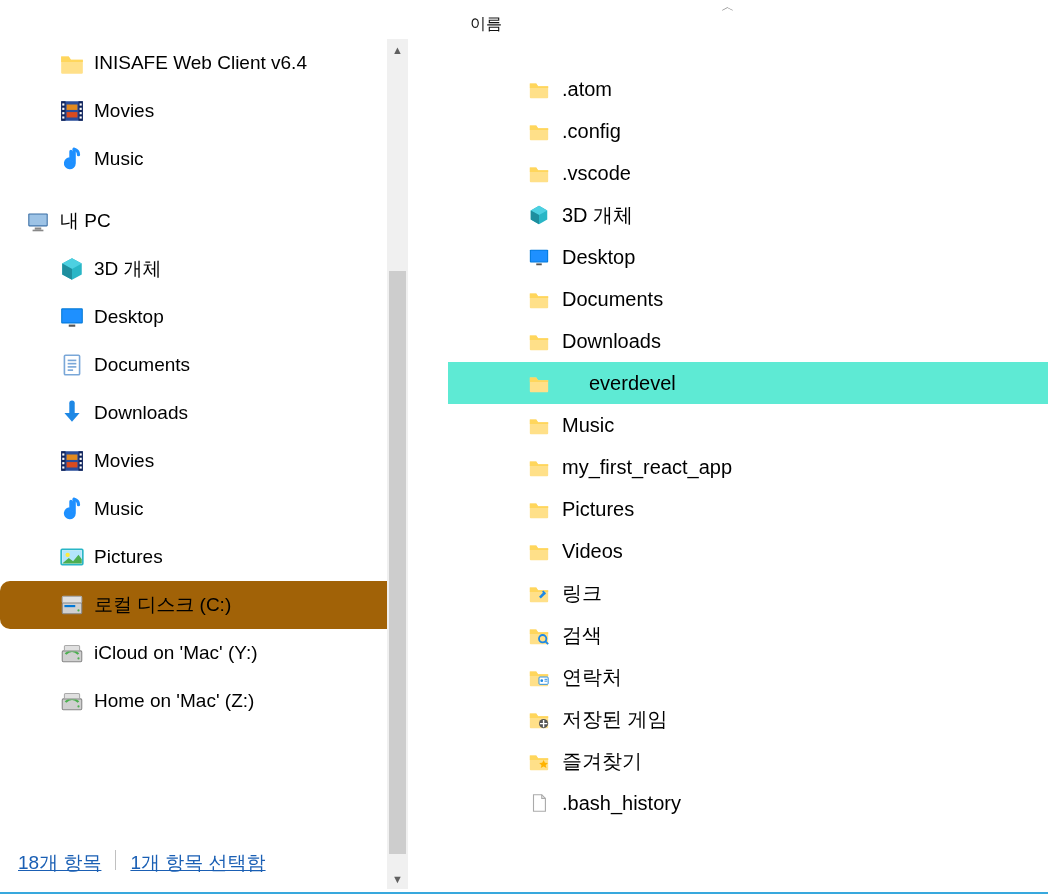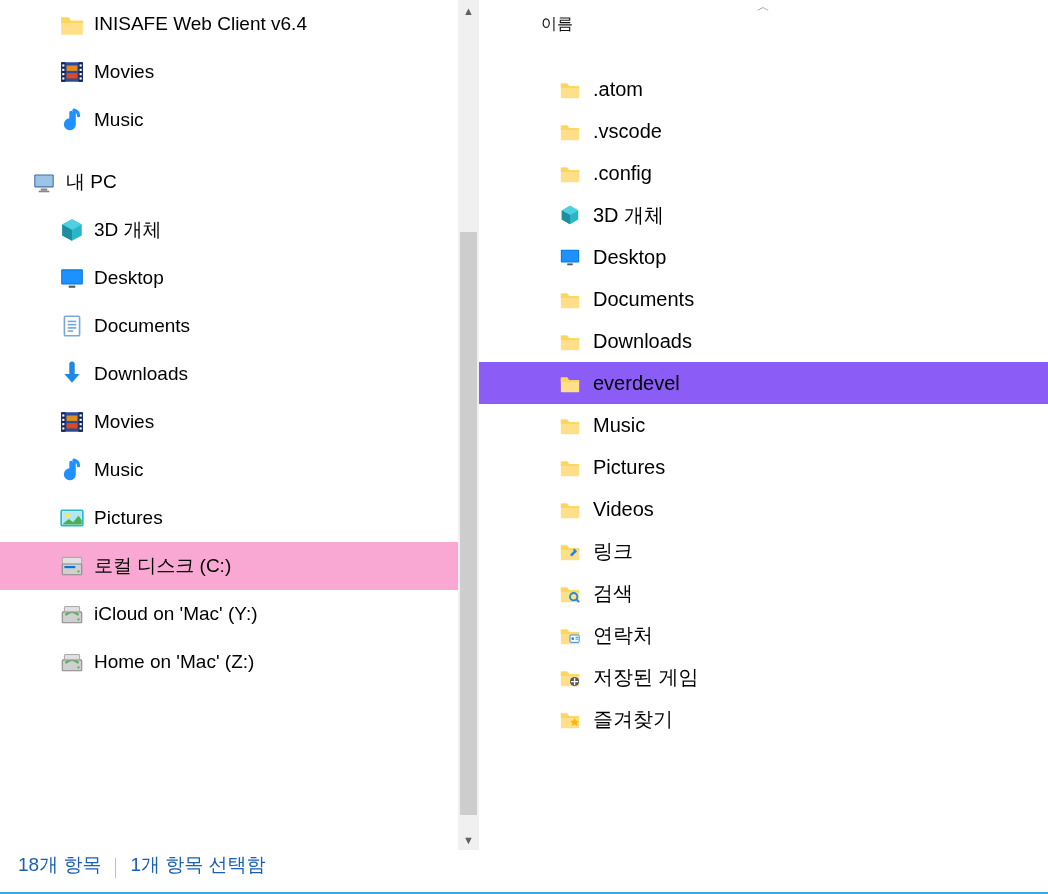--- a/index.html
+++ b/index.html
@@ -13,24 +13,25 @@
     height: 894px;
     overflow: hidden;
     position: relative;
   }
   .container {
     display: flex;
     width: 100%;
     height: 850px;
   }
   .tree-pane {
-    width: 479px;
+    width: 408px;
     height: 100%;
     position: relative;
     overflow: hidden;
+    margin-top: 39px;
   }
   .tree-scroll {
     height: 100%;
     overflow: hidden;
   }
   .tree-scrollbar {
     position: absolute;
     right: 0;
     top: 0;
     width: 21px;
@@ -59,23 +60,24 @@
     height: 583px;
   }
   .tree-item {
     display: flex;
     align-items: center;
     height: 48px;
     padding-left: 12px;
     cursor: default;
   }
   .tree-item.indent1 { padding-left: 58px; }
-  .tree-item.indentRoot { padding-left: 30px; }
+  .tree-item.indentRoot { padding-left: 24px; }
   .tree-item.selected {
-    background: #f9a8d4;
+    background: #a16207;
+    border-radius: 10px;
   }
   .tree-item .icon {
     width: 28px;
     height: 28px;
     margin-right: 8px;
     flex-shrink: 0;
     display:flex;
     align-items:center;
     justify-content:center;
   }
@@ -100,55 +102,58 @@
     height: 48px;
     display: flex;
     align-items: center;
     padding-left: 62px;
     color: #111;
     font-size: 16px;
     border-bottom: 0;
   }
   .file-list {
     padding-top: 20px;
+    margin-left: 40px;
   }
   .file-item {
     display: flex;
     align-items: center;
     height: 42px;
     padding-left: 78px;
     cursor: default;
   }
   .file-item.selected {
-    background: #8b5cf6;
+    background: #5eead4;
+    gap: 27px;
   }
   .file-item .icon {
     width: 26px;
     height: 26px;
     margin-right: 10px;
     flex-shrink: 0;
     display:flex;align-items:center;justify-content:center;
   }
   .file-item .label {
     white-space: nowrap;
     font-size: 20px;
   }
 
   .statusbar {
     position: absolute;
-    bottom: 16px;
+    bottom: 0;
     left: 0;
     width: 100%;
     height: 44px;
     border-top: 0;
     display: flex;
-    align-items: flex-end;
+    align-items: flex-start;
     padding-left: 18px;
     font-size: 19px;
     color: #1a5fb4;
+    text-decoration: underline;
   }
   .statusbar .sep {
     width: 1px;
     height: 20px;
     background: #c0c0c0;
     margin: 0 14px;
   }
   .bottombar {
     position:absolute;
     bottom:0; left:0; width:100%; height:2px;
@@ -406,33 +411,33 @@
             </svg>
           </span>
           <span class="label">.atom</span>
         </div>
         <div class="file-item">
           <span class="icon">
             <svg viewBox="0 0 24 24" width="22" height="22">
               <use href="#ic-folder"></use>
             </svg>
           </span>
+          <span class="label">.config</span>
+        </div>
+        <div class="file-item">
+          <span class="icon">
+            <svg viewBox="0 0 24 24" width="22" height="22">
+              <use href="#ic-folder"></use>
+            </svg>
+          </span>
           <span class="label">.vscode</span>
         </div>
         <div class="file-item">
           <span class="icon">
             <svg viewBox="0 0 24 24" width="22" height="22">
-              <use href="#ic-folder"></use>
-            </svg>
-          </span>
-          <span class="label">.config</span>
-        </div>
-        <div class="file-item">
-          <span class="icon">
-            <svg viewBox="0 0 24 24" width="22" height="22">
               <use href="#ic-cube"></use>
             </svg>
           </span>
           <span class="label">3D 개체</span>
         </div>
         <div class="file-item">
           <span class="icon">
             <svg viewBox="0 0 24 24" width="22" height="22">
               <use href="#ic-desktop"></use>
             </svg>
@@ -470,20 +475,28 @@
             </svg>
           </span>
           <span class="label">Music</span>
         </div>
         <div class="file-item">
           <span class="icon">
             <svg viewBox="0 0 24 24" width="22" height="22">
               <use href="#ic-folder"></use>
             </svg>
           </span>
+          <span class="label">my_first_react_app</span>
+        </div>
+        <div class="file-item">
+          <span class="icon">
+            <svg viewBox="0 0 24 24" width="22" height="22">
+              <use href="#ic-folder"></use>
+            </svg>
+          </span>
           <span class="label">Pictures</span>
         </div>
         <div class="file-item">
           <span class="icon">
             <svg viewBox="0 0 24 24" width="22" height="22">
               <use href="#ic-folder"></use>
             </svg>
           </span>
           <span class="label">Videos</span>
         </div>
@@ -519,20 +532,28 @@
           </span>
           <span class="label">저장된 게임</span>
         </div>
         <div class="file-item">
           <span class="icon">
             <svg viewBox="0 0 24 24" width="22" height="22">
               <use href="#ic-favorites"></use>
             </svg>
           </span>
           <span class="label">즐겨찾기</span>
+        </div>
+        <div class="file-item">
+          <span class="icon">
+            <svg viewBox="0 0 24 24" width="22" height="22">
+              <use href="#ic-file"></use>
+            </svg>
+          </span>
+          <span class="label">.bash_history</span>
         </div>
       </div>
   </div>
 </div>
 
 <div class="statusbar">
   <span>18개 항목</span>
   <span class="sep"></span>
   <span>1개 항목 선택함</span>
 </div>

